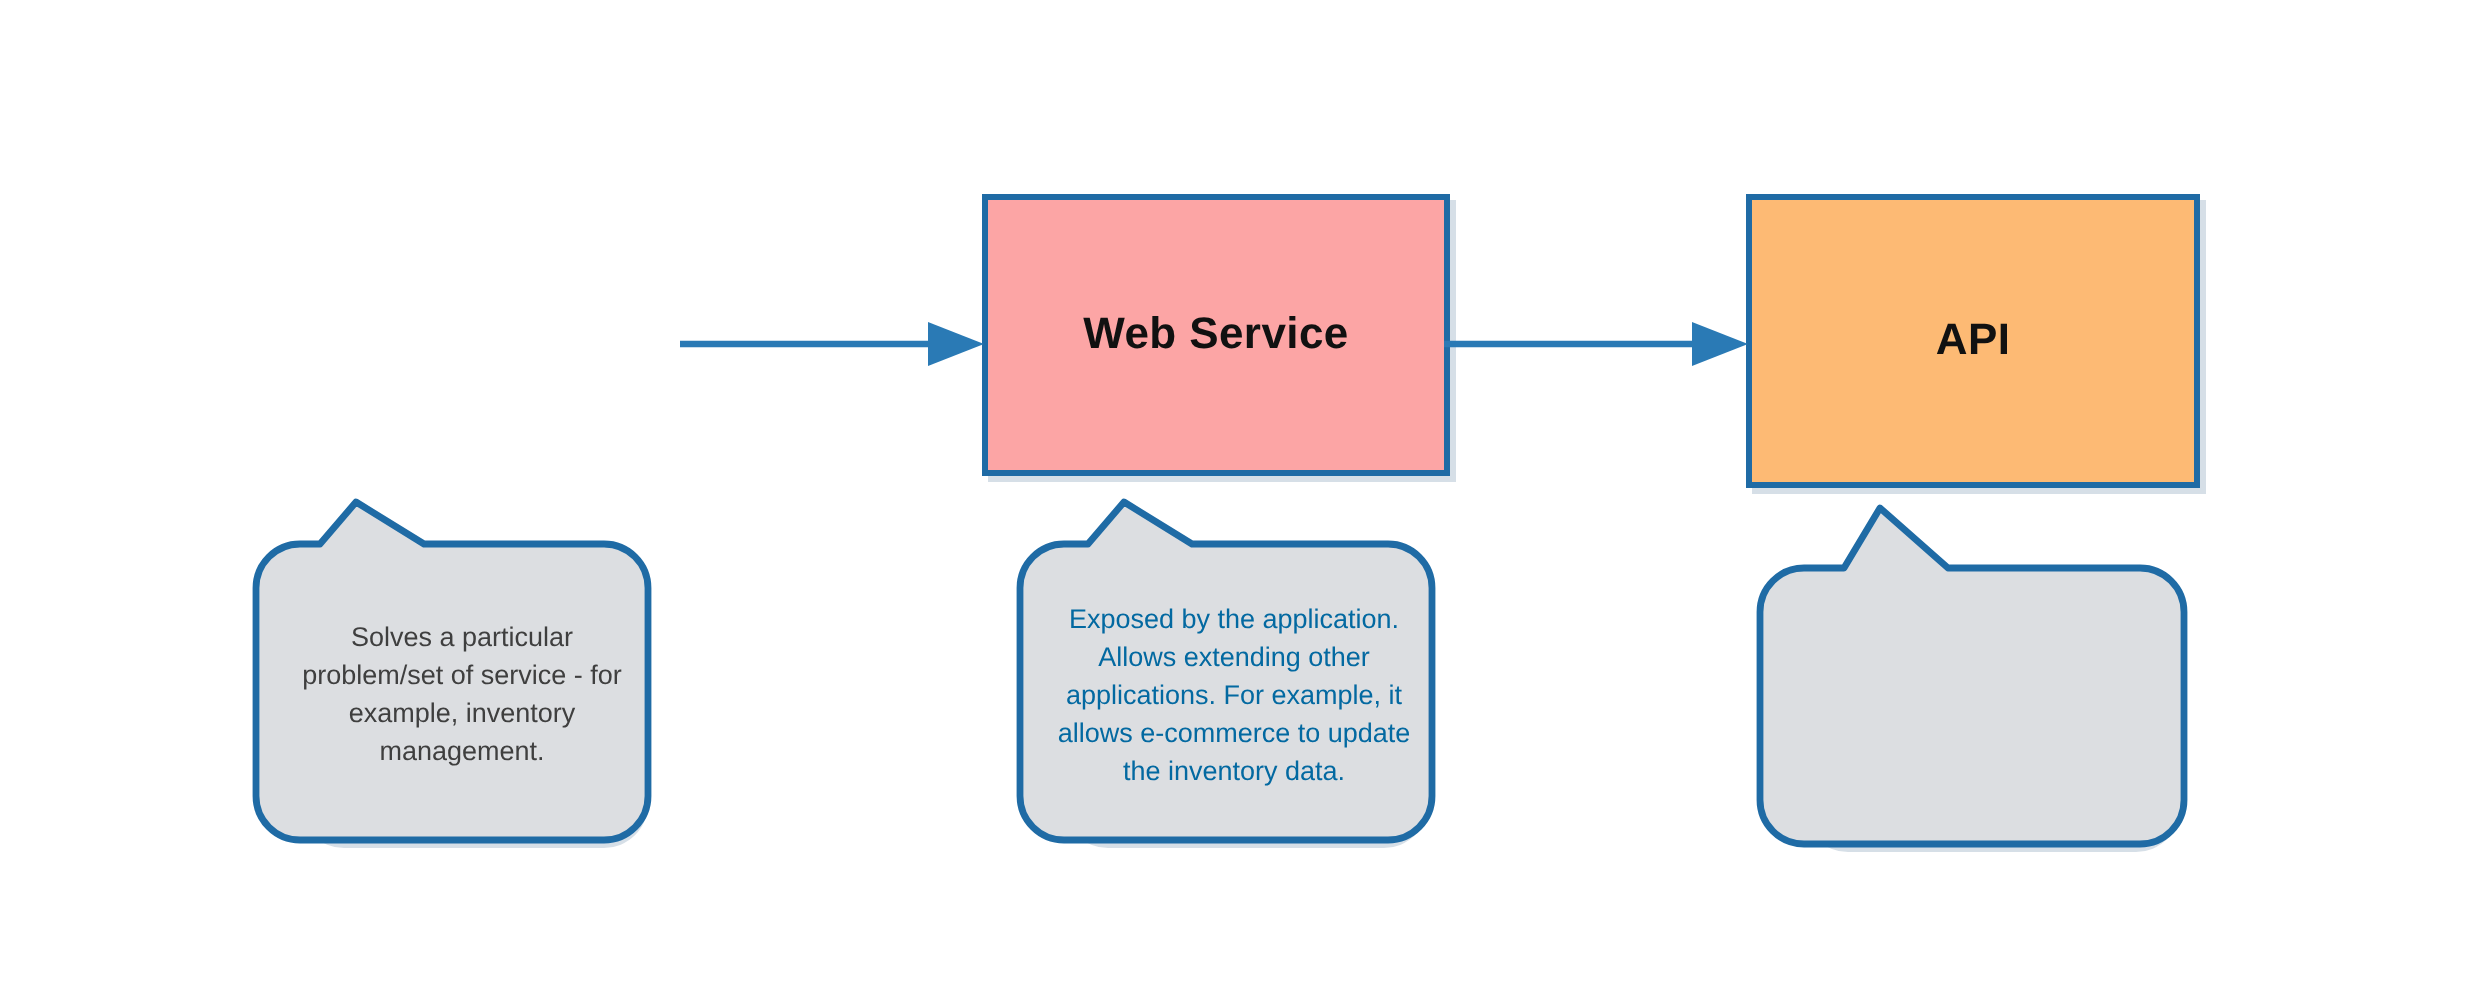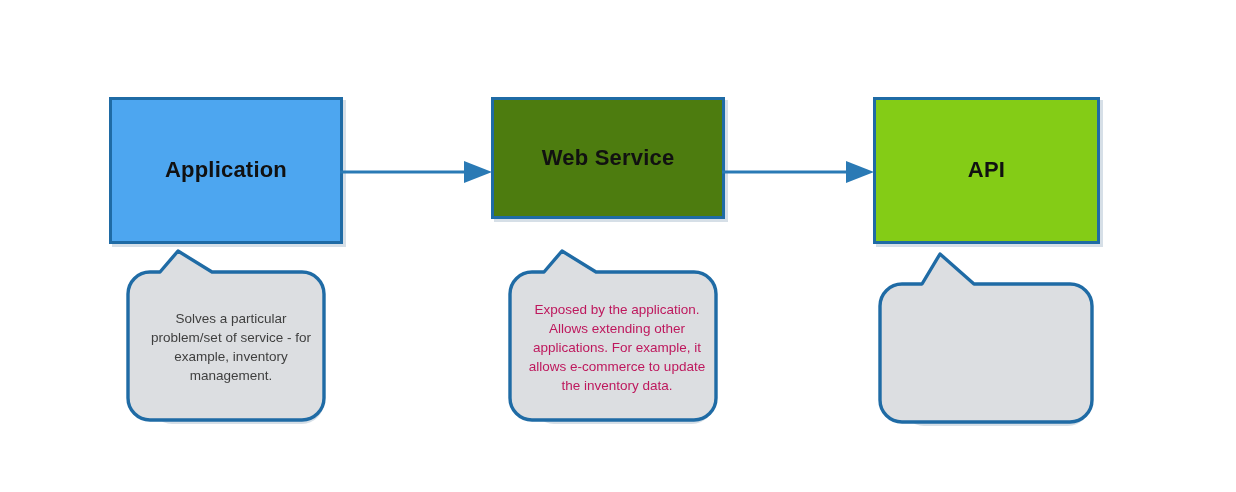--- a/index.html
+++ b/index.html
@@ -57,29 +57,26 @@
     line-height: 19px;
     color: #3f3f3f;
     padding: 0 14px;
   }
 </style>
 </head>
 <body>
 
 <div id="canvas" style="background: rgb(255, 255, 255);">
 
-  <div class="node" id="node-application" style="left: 109px; top: 97px; width: 234px; height: 147px; background: rgb(77, 166, 240); border-color: rgb(31, 107, 165);">
-    <span class="node-label" style="color: rgb(17, 17, 17);">Application</span>
-  </div>
 
-  <div class="node" id="node-web-service" style="left: 491px; top: 97px; width: 234px; height: 122px; background: #4d7c0f; border-color: rgb(31, 107, 165);">
+  <div class="node" id="node-web-service" style="left: 491px; top: 97px; width: 234px; height: 141px; background: #fca5a5; border-color: rgb(31, 107, 165);">
     <span class="node-label" style="color: rgb(17, 17, 17);">Web Service</span>
   </div>
 
-  <div class="node" id="node-api" style="left: 873px; top: 97px; width: 227px; height: 147px; background: #84cc16; border-color: rgb(31, 107, 165);">
+  <div class="node" id="node-api" style="left: 873px; top: 97px; width: 227px; height: 147px; background: #fdba74; border-color: rgb(31, 107, 165);">
     <span class="node-label light" style="color: rgb(17, 17, 17);">API</span>
   </div>
 
   <svg class="connector" id="connector-1" style="left:340px; top:155px;" width="156" height="34" viewBox="0 0 156 34">
     <line x1="0" y1="17" x2="128" y2="17" stroke="#2a7ab5" stroke-width="3.2"></line>
     <polygon points="124,6 152,17 124,28" fill="#2a7ab5"></polygon>
   </svg>
 
   <svg class="connector" id="connector-2" style="left:722px; top:155px;" width="156" height="34" viewBox="0 0 156 34">
     <line x1="0" y1="17" x2="128" y2="17" stroke="#2a7ab5" stroke-width="3.2"></line>
@@ -137,21 +134,21 @@
                L 94 26
                L 192 26
                a 22 22 0 0 1 22 22
                L 214 152
                a 22 22 0 0 1 -22 22
                L 30 174
                a 22 22 0 0 1 -22 -22
                Z" fill="#dcdee1" stroke="#1f6ba5" stroke-width="3.4" stroke-linejoin="round"></path>
     </g>
   </svg>
-  <div class="callout-text" id="callout-web-service-text" style="left: 508px; top: 272px; width: 218px; height: 150px; color: #be185d;">Exposed by the application. Allows extending other applications. For example, it allows e-commerce to update the inventory data.</div>
+  <div class="callout-text" id="callout-web-service-text" style="left: 508px; top: 272px; width: 218px; height: 150px; color: #0369a1;">Exposed by the application. Allows extending other applications. For example, it allows e-commerce to update the inventory data.</div>
 
   <svg class="callout" id="callout-api-shape" style="left:870px; top:244px;" width="245" height="190" viewBox="0 0 245 190">
     <g transform="translate(2,2)">
       <path d="M 26 60
                a 22 22 0 0 1 22 -22
                L 48 38
                L 66 8
                L 100 38
                L 192 38
                a 22 22 0 0 1 22 22

